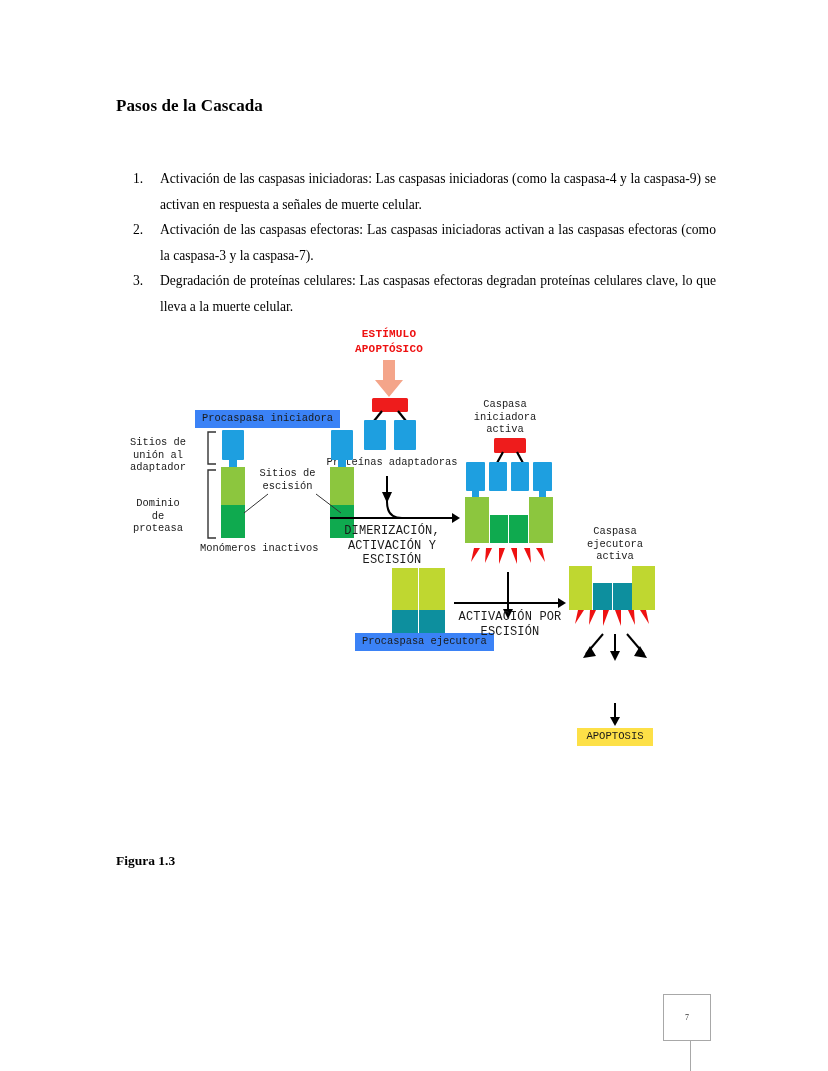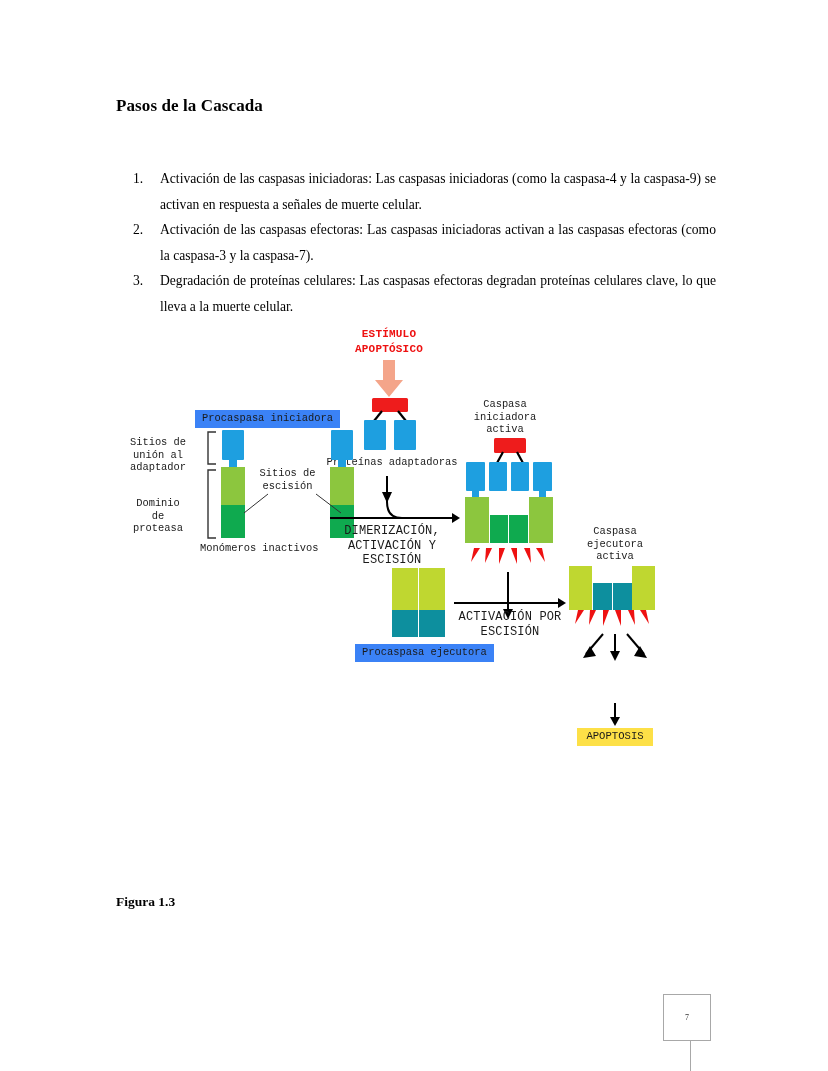--- a/index.html
+++ b/index.html
@@ -30,21 +30,21 @@
   .li{
     display:flex;align-items:flex-start;
     margin-bottom:0px;
   }
   .li .num{width:27px;flex:0 0 27px;}
   .li .body{flex:1;text-align:justify;text-justify:inter-word;}
 
   
   .figcap{
     position:absolute;left:116px;top:853px;
-    font-weight:bold;font-size:13.5px;margin-top:41px;
+    font-weight:bold;font-size:13.5px;
   }
 
   
   .pagebox{
     position:absolute;left:663px;top:994px;
     width:48px;height:47px;
     border:1px solid #a8a8a8;
     box-sizing:border-box;
     display:flex;align-items:center;justify-content:center;
     font-size:8px;color:#333;
@@ -240,21 +240,21 @@
     </div>
 
     <div class="dg" style="left:281px;top:248px;">
       <svg width="56" height="70" viewBox="0 0 56 70">
         <rect x="1" y="0" width="26" height="42" fill="#bfd730"></rect>
         <rect x="28" y="0" width="26" height="42" fill="#bfd730"></rect>
         <rect x="1" y="42" width="26" height="27" fill="#0d8f9e"></rect>
         <rect x="28" y="42" width="26" height="27" fill="#0d8f9e"></rect>
       </svg>
     </div>
-    <div class="dg" style="left:245px;top:313px;margin-top:11px;">
+    <div class="dg" style="left:245px;top:313px;">
       <span class="hl-blue">Procaspasa ejecutora</span>
     </div>
 
     <div class="dg" style="left:344px;top:278px;">
       <svg width="112" height="10" viewBox="0 0 112 10">
         <line x1="0" y1="5" x2="104" y2="5" stroke="#000" stroke-width="2"></line>
         <polygon points="104,0 112,5 104,10" fill="#000"></polygon>
       </svg>
     </div>
     <div class="dg ctr caps" style="left:340px;top:290px;width:120px;">

